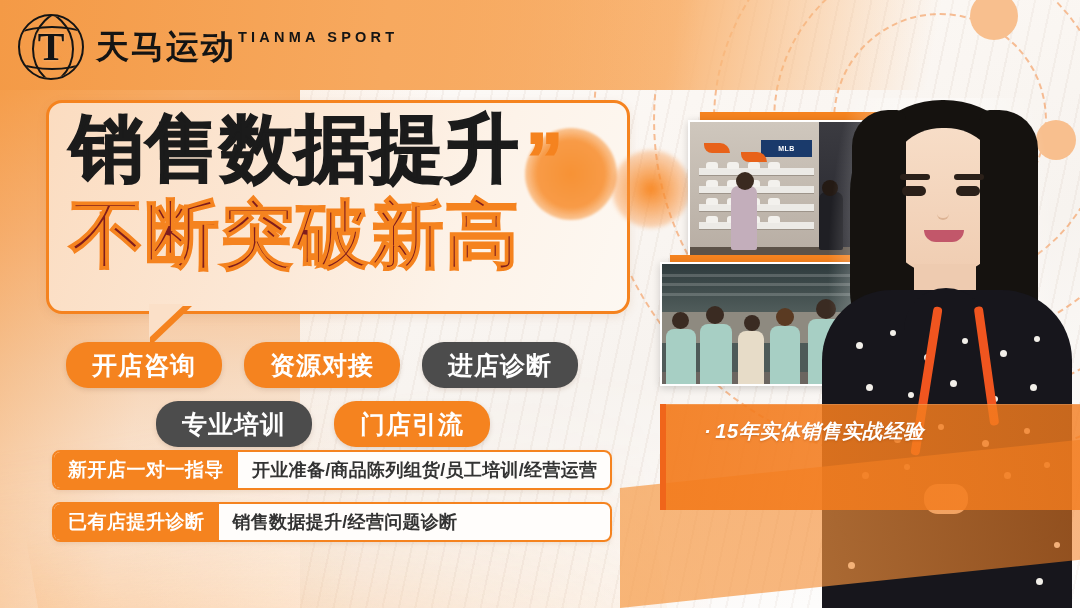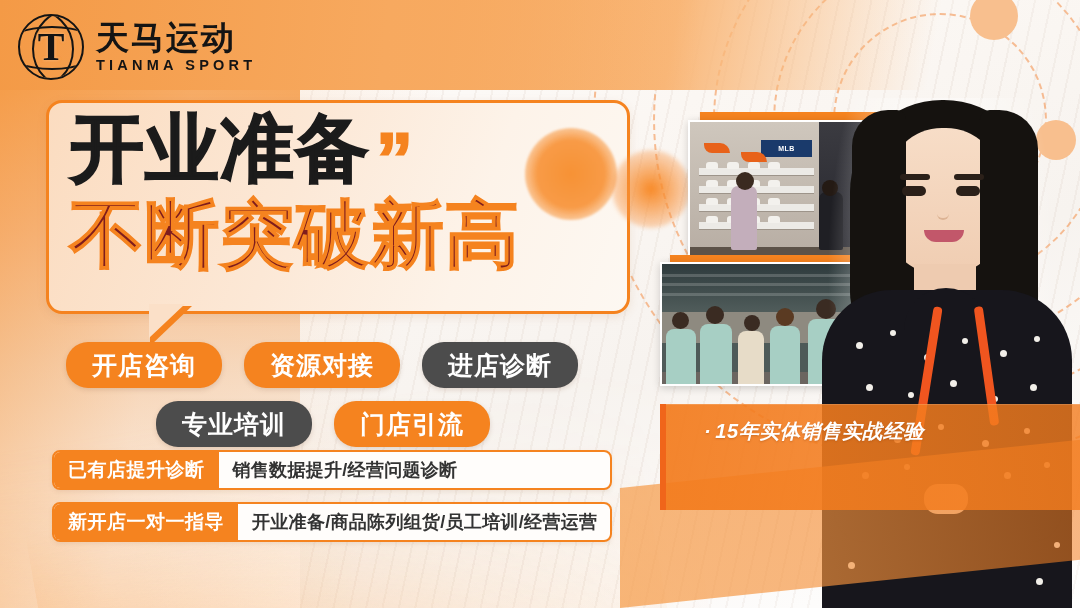--- a/index.html
+++ b/index.html
@@ -90,21 +90,21 @@
   .logo-mark .seam{position:absolute;border:2px solid #141414;border-radius:50%;}
   .logo-mark .s1{width:78px;height:78px;left:-28px;top:-8px;border-color:#141414;}
   .logo-mark .s2{width:78px;height:78px;left:12px;top:-8px;}
   .logo-mark .s3{width:96px;height:40px;left:-18px;top:10px;}
   .logo-mark .tletter{
     position:absolute;left:0;right:0;top:50%;transform:translateY(-50%);
     text-align:center;font-size:40px;font-weight:700;color:#141414;
     font-family:"Liberation Serif","DejaVu Serif",serif;line-height:1;
     text-shadow:0 0 3px #f7a85f,0 0 3px #f7a85f,0 0 3px #f7a85f,0 0 3px #f7a85f;
   }
-  .logo-text{display:flex;flex-direction:column;gap:2px;}
+  .logo-text{display:flex;flex-direction:row;gap:2px;}
   .logo-cn{
     font-size:33px;font-weight:700;color:#141414;letter-spacing:2px;line-height:1.05;
   }
   .logo-en{
     font-size:14.5px;font-weight:700;color:#141414;letter-spacing:4.2px;line-height:1;
   }
 
   
   .bubble{
     position:absolute;left:46px;top:100px;width:578px;height:208px;
@@ -316,46 +316,46 @@
     </div>
   </div>
 
   <div class="bubble"></div>
   <div class="bubble-tail"></div>
   <div class="circle-blob"></div>
   <div class="circle-blob2"></div>
 
   <div class="headline">
     <div class="hl-row">
-      <span class="hl1">开业准备</span>
+      <span class="hl1">销售数据提升</span>
       <span class="quote">”</span>
     </div>
     <div class="hl2">不断突破新高</div>
   </div>
 
   <div class="pill-rows">
     <div class="pill-row r1">
       <div class="pill orange">开店咨询</div>
       <div class="pill orange">资源对接</div>
       <div class="pill dark">进店诊断</div>
     </div>
     <div class="pill-row r2">
       <div class="pill dark">专业培训</div>
       <div class="pill orange">门店引流</div>
     </div>
   </div>
 
   <div class="info-bars">
     <div class="info-bar">
+      <div class="info-key">新开店一对一指导</div>
+      <div class="info-val">开业准备/商品陈列组货/员工培训/经营运营</div>
+    </div>
+    <div class="info-bar">
       <div class="info-key">已有店提升诊断</div>
       <div class="info-val">销售数据提升/经营问题诊断</div>
-    </div>
-    <div class="info-bar">
-      <div class="info-key">新开店一对一指导</div>
-      <div class="info-val">开业准备/商品陈列组货/员工培训/经营运营</div>
     </div>
   </div>
 
   <div class="photo-wrap ph1">
     <div class="photo-accent"></div>
     <div class="shot">
       <div class="store">
         <div class="wall"></div>
         <div class="darkwall"></div>
         <div class="shelf" style="top:30%"></div>

